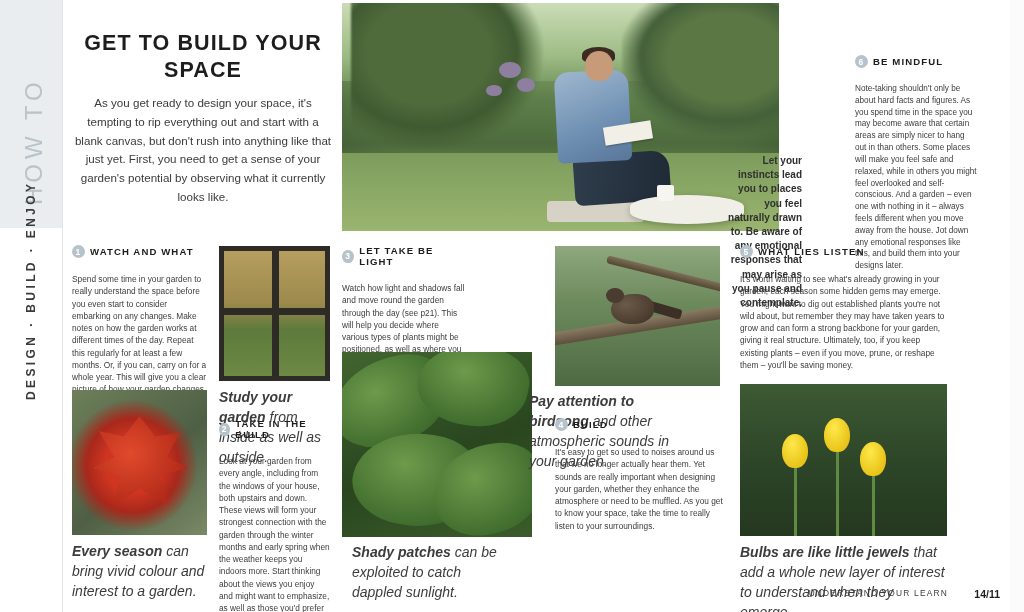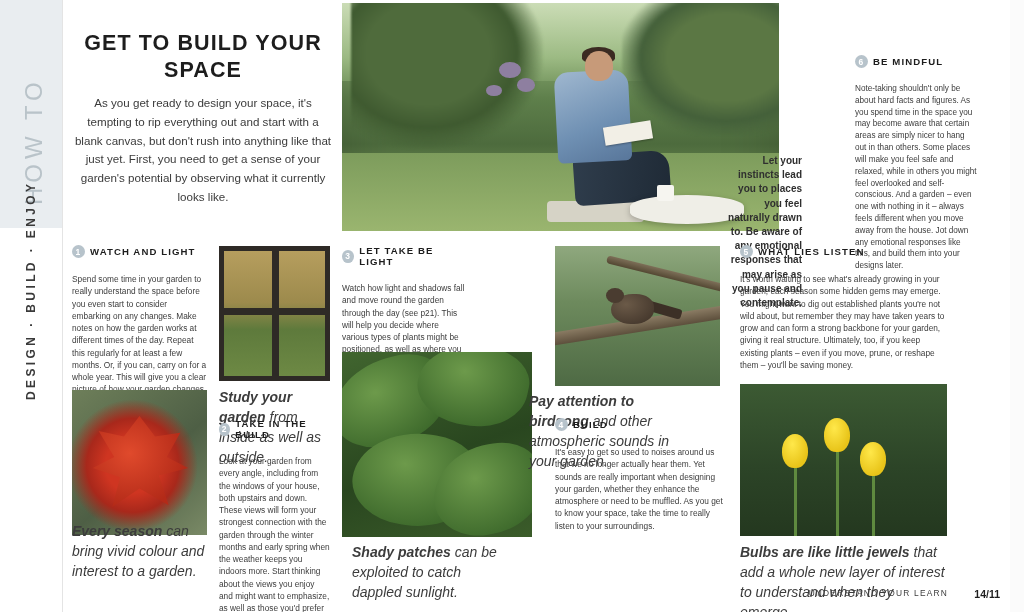--- a/index.html
+++ b/index.html
@@ -297,21 +297,21 @@
   .caption b { font-weight: bold; }
 
   .block { position: absolute; }
 
   .b-watch   { left: 72px;  top: 245px; width: 136px; }
   .b-take    { left: 219px; top: 418px; width: 111px; }
   .b-light   { left: 342px; top: 245px; width: 123px; }
   .b-listen  { left: 555px; top: 418px; width: 168px; }
 
   .cap-window { position: absolute; left: 219px; top: 388px; width: 111px; }
-  .cap-leaf   { position: absolute; left: 72px;  top: 522px; width: 136px; }
+  .cap-leaf   { position: absolute; left: 72px;  top: 542px; width: 136px; }
   .cap-shady  { position: absolute; left: 352px; top: 543px; width: 160px; }
   .cap-bird   { position: absolute; left: 529px; top: 392px; width: 168px; }
   .cap-bulbs  { position: absolute; left: 740px; top: 543px; width: 207px; }
 
   
   .mindful {
     position: absolute;
     left: 855px; top: 55px; width: 122px;
   }
   .mindful .sec-title { margin-bottom: 4px; }
@@ -384,21 +384,21 @@
   <div class="sec-title">
     <span class="num">6</span>
     <span>BE MINDFUL</span>
   </div>
   <div class="body">Note-taking shouldn't only be about hard facts and figures. As you spend time in the space you may become aware that certain areas are simply nicer to hang out in than others. Some places will make you feel safe and relaxed, while in others you might feel overlooked and self-conscious. And a garden – even one with nothing in it – always feels different when you move away from the house. Jot down any emotional responses like this, and build them into your designs later.</div>
 </div>
 
 <div class="block b-watch">
   <div class="sec-title">
     <span class="num">1</span>
-    <span>WATCH AND LIGHT</span>
+    <span>WATCH AND WHAT</span>
   </div>
   <div class="body">Spend some time in your garden to really understand the space before you even start to consider embarking on any changes. Make notes on how the garden works at different times of the day. Repeat this regularly for at least a few months. Or, if you can, carry on for a whole year. This will give you a clear picture of how your garden changes across the seasons.</div>
 </div>
 
 <div class="photo ph-leaf">
   <div class="leaf"></div>
 </div>
 <div class="cap-leaf caption">
   <b>Every season</b><span> can bring vivid colour and interest to a garden.</span>
 </div>

